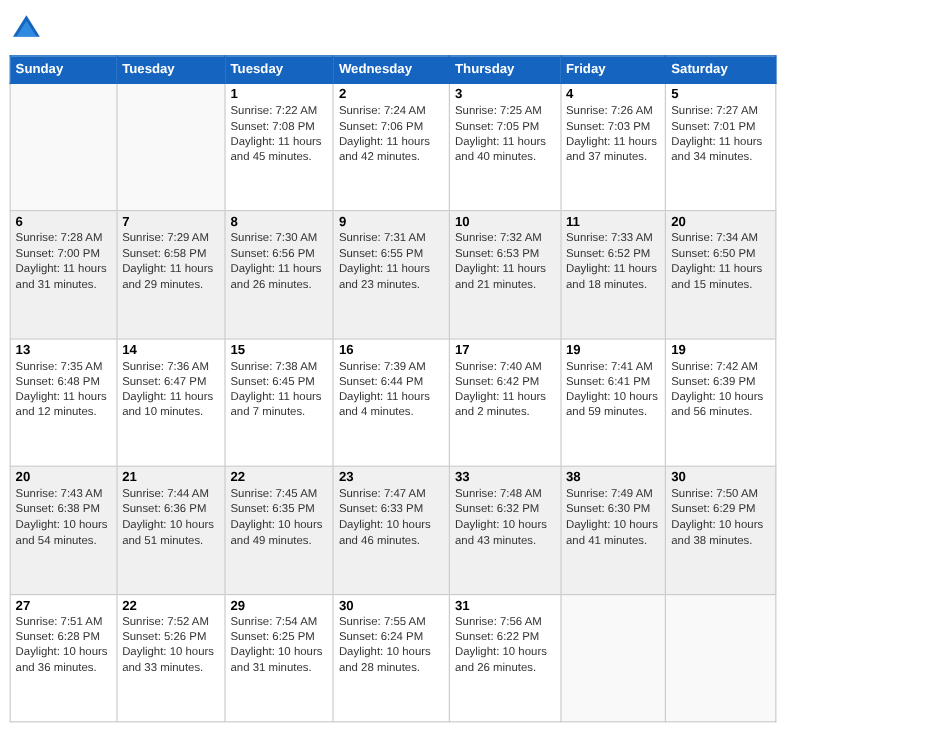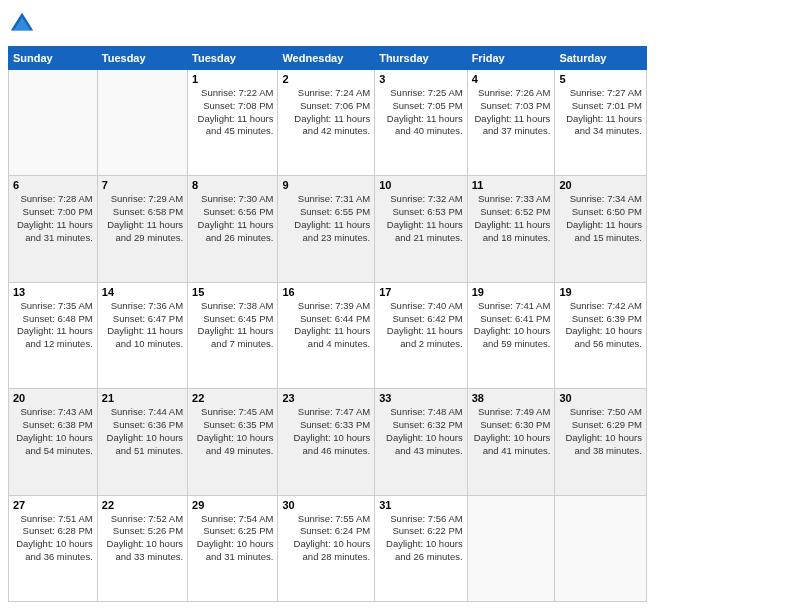--- a/index.html
+++ b/index.html
@@ -88,21 +88,20 @@
     .day-num {
       font-weight: bold;
       font-size: 11px;
       display: block;
       margin-bottom: 2px;
     }
     .day-info {
       font-size: 9.5px;
       color: #333;
       line-height: 1.35;
-      text-align: right;
     }
     .row-shaded td {
       background: #f0f0f0;
     }
   </style>
 </head>
 <body>
 
 <div class="page">
   <div class="header">

